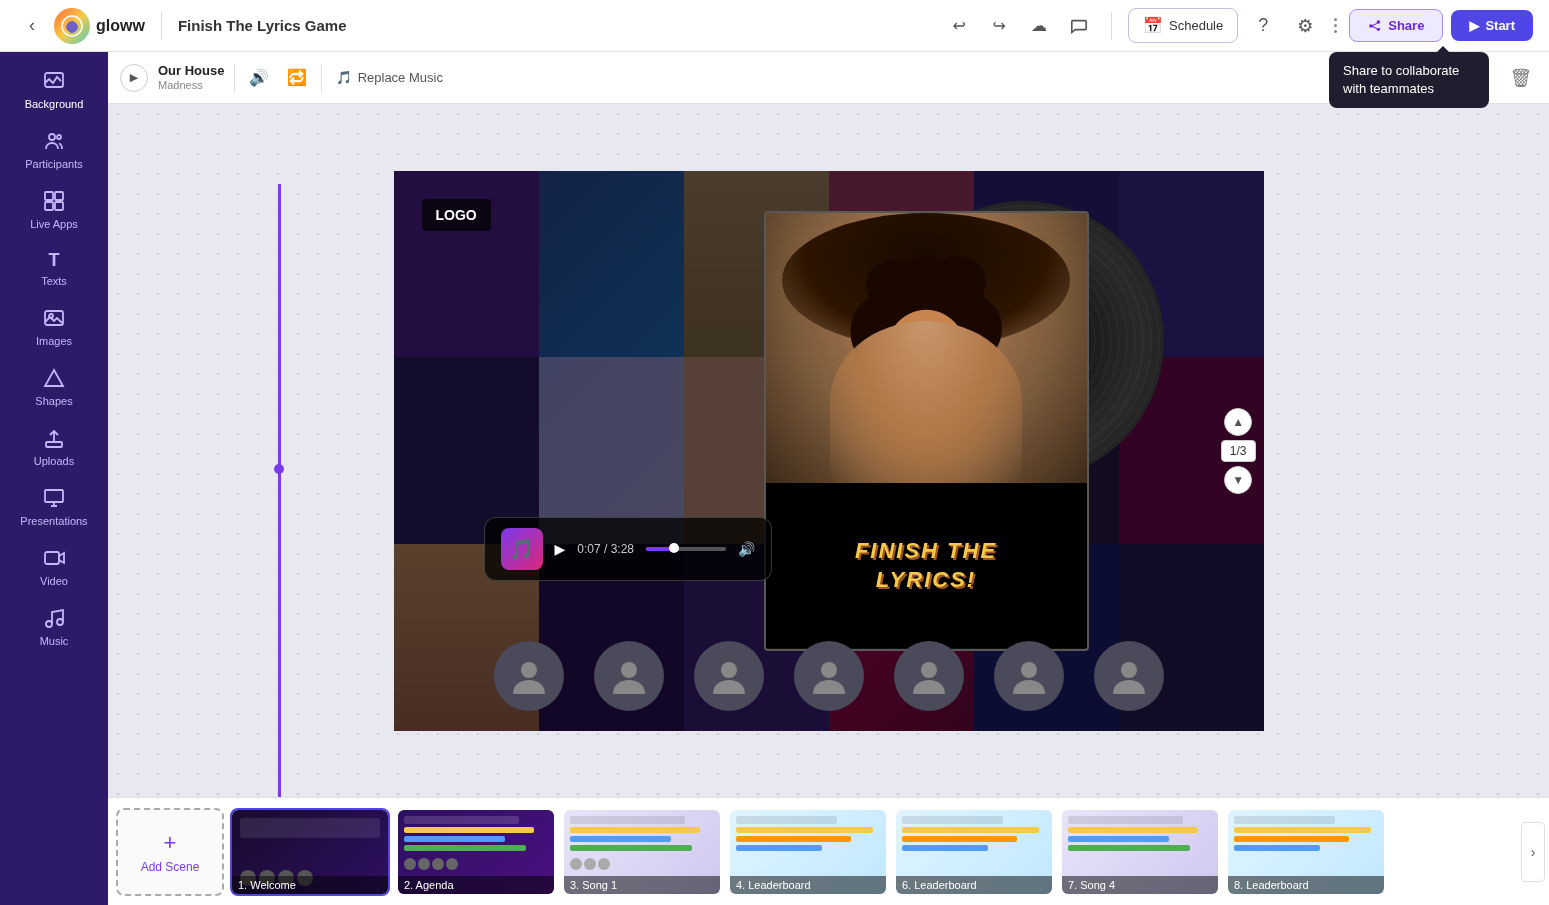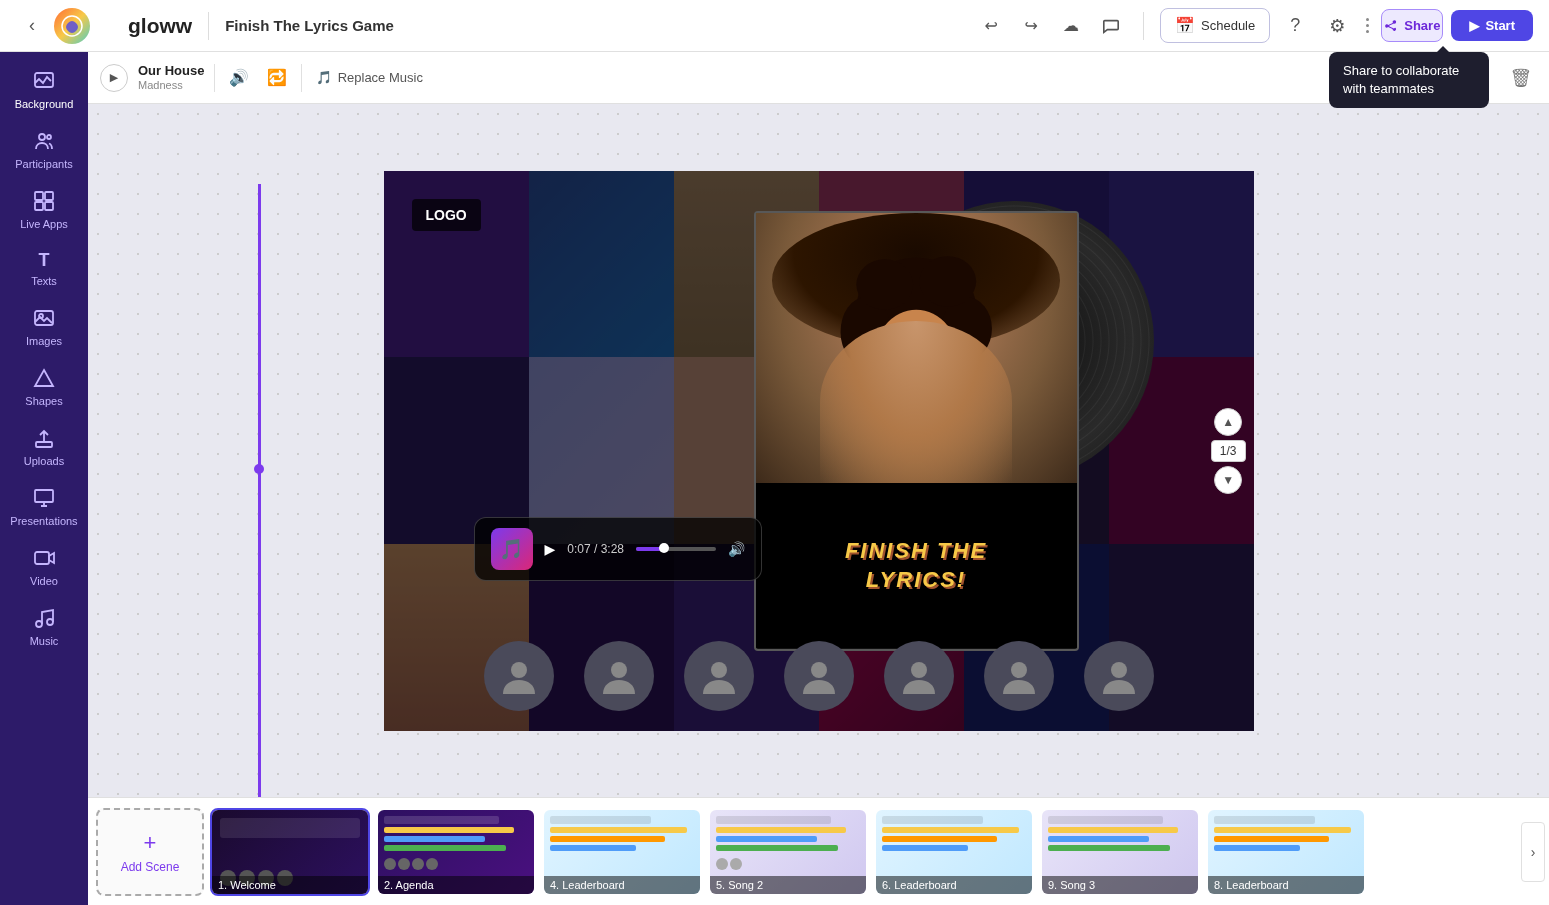--- a/index.html
+++ b/index.html
@@ -6,21 +6,21 @@
     body { font-family: 'Segoe UI', Arial, sans-serif; background: #f0f0f5; overflow: hidden; width: 1549px; height: 905px; }
 
     
     .topnav {
       display: flex; align-items: center; height: 52px;
       background: #fff; border-bottom: 1px solid #e0e0e0;
       padding: 0 16px; gap: 12px; position: relative; z-index: 100;
     }
     .topnav-logo { display: flex; align-items: center; gap: 6px; }
     .topnav-logo-icon { width: 36px; height: 36px; background: linear-gradient(135deg, #ff6b35, #f7c948, #4ecdc4); border-radius: 50%; display: flex; align-items: center; justify-content: center; }
-    .topnav-logo-text { font-size: 21px; font-weight: 700; color: #222; margin-left: 32px; }
+    .topnav-logo-text { font-size: 16px; font-weight: 700; color: #222; }
     .topnav-divider { width: 1px; height: 28px; background: #ddd; margin: 0 4px; }
     .topnav-title { font-size: 15px; color: #333; font-weight: 700; flex: 1; }
     .topnav-icons { display: flex; align-items: center; gap: 8px; }
     .topnav-icon-btn {
       width: 32px; height: 32px; border: none; background: transparent;
       cursor: pointer; display: flex; align-items: center; justify-content: center;
       border-radius: 6px; color: #555; font-size: 16px;
     }
     .topnav-actions { display: flex; align-items: center; gap: 8px; }
     .btn-schedule {
@@ -28,21 +28,21 @@
       padding: 7px 14px; border-radius: 8px; border: 1px solid #c0c0e0;
       background: #fff; cursor: pointer; font-size: 13px; color: #333; font-weight: 500;
     }
     .btn-help, .btn-settings {
       width: 34px; height: 34px; border-radius: 50%; border: none;
       background: transparent; cursor: pointer; font-size: 18px;
       display: flex; align-items: center; justify-content: center; color: #555;
     }
     .btn-share {
       display: flex; align-items: center; gap: 6px;
-      padding: 8px 2px; border-radius: 8px; border: 1px solid #a78bfa;
+      padding: 8px 18px; border-radius: 8px; border: 1px solid #a78bfa;
       background: #ede9fe; cursor: pointer; font-size: 13px; color: #6d28d9; font-weight: 600;
     }
     .btn-start {
       display: flex; align-items: center; gap: 6px;
       padding: 8px 18px; border-radius: 8px; border: none;
       background: #4f46e5; cursor: pointer; font-size: 13px; color: #fff; font-weight: 700;
     }
     .topnav-dots { display: flex; flex-direction: column; gap: 3px; padding: 4px; cursor: pointer; }
     .topnav-dots span { width: 3px; height: 3px; background: #888; border-radius: 50%; display: block; }
 
@@ -56,21 +56,21 @@
       content: ''; position: absolute; top: -6px; right: 40px;
       border-left: 6px solid transparent; border-right: 6px solid transparent;
       border-bottom: 6px solid #1e1e2e;
     }
 
     
     .main-layout { display: flex; height: calc(905px - 52px); }
 
     
     .sidebar {
-      width: 88px; background: #2d1b69; display: flex; flex-direction: column;
+      width: 108px; background: #2d1b69; display: flex; flex-direction: column;
       align-items: center; padding-top: 8px; gap: 0; flex-shrink: 0;
     }
     .sidebar-item {
       display: flex; flex-direction: column; align-items: center;
       padding: 10px 0; width: 100%; cursor: pointer; color: #c4b5fd;
       font-size: 11px; gap: 4px; text-align: center;
     }
     .sidebar-item.active { color: #fff; }
     .sidebar-item svg { width: 22px; height: 22px; }
 
@@ -652,48 +652,49 @@
               <div style="width:12px;height:12px;border-radius:50%;background:#666;"></div>
               <div style="width:12px;height:12px;border-radius:50%;background:#666;"></div>
               <div style="width:12px;height:12px;border-radius:50%;background:#666;"></div>
               <div style="width:12px;height:12px;border-radius:50%;background:#666;"></div>
             </div>
           </div>
         </div>
         <div class="filmstrip-label">2. Agenda</div>
       </div>
 
-
       <div class="filmstrip-scene">
-        <div class="scene-thumb scene-s4">
-          <div style="padding:6px;display:flex;flex-direction:column;gap:3px;">
-            <div style="background:rgba(0,0,0,0.1);height:8px;border-radius:2px;width:70%;"></div>
-            <div style="background:#f7c948;height:6px;border-radius:2px;width:95%;"></div>
-            <div style="background:#ff9800;height:6px;border-radius:2px;width:80%;"></div>
-            <div style="background:#4f9cf9;height:6px;border-radius:2px;width:60%;"></div>
-          </div>
-        </div>
-        <div class="filmstrip-label">4. Leaderboard</div>
-      </div>
-
-      <div class="filmstrip-scene">
-        <div class="scene-thumb scene-s5">
+        <div class="scene-thumb scene-s3">
           <div style="padding:6px;display:flex;flex-direction:column;gap:3px;">
             <div style="background:rgba(0,0,0,0.1);height:8px;border-radius:2px;width:80%;"></div>
             <div style="background:#f7c948;height:6px;border-radius:2px;width:90%;"></div>
             <div style="background:#4f9cf9;height:6px;border-radius:2px;width:70%;"></div>
             <div style="background:#4caf50;height:6px;border-radius:2px;width:85%;"></div>
             <div style="display:flex;gap:2px;margin-top:4px;">
               <div style="width:12px;height:12px;border-radius:50%;background:#aaa;"></div>
               <div style="width:12px;height:12px;border-radius:50%;background:#aaa;"></div>
+              <div style="width:12px;height:12px;border-radius:50%;background:#aaa;"></div>
             </div>
           </div>
         </div>
-        <div class="filmstrip-label">5. Song 2</div>
-      </div>
+        <div class="filmstrip-label">3. Song 1</div>
+      </div>
+
+      <div class="filmstrip-scene">
+        <div class="scene-thumb scene-s4">
+          <div style="padding:6px;display:flex;flex-direction:column;gap:3px;">
+            <div style="background:rgba(0,0,0,0.1);height:8px;border-radius:2px;width:70%;"></div>
+            <div style="background:#f7c948;height:6px;border-radius:2px;width:95%;"></div>
+            <div style="background:#ff9800;height:6px;border-radius:2px;width:80%;"></div>
+            <div style="background:#4f9cf9;height:6px;border-radius:2px;width:60%;"></div>
+          </div>
+        </div>
+        <div class="filmstrip-label">4. Leaderboard</div>
+      </div>
+
 
       <div class="filmstrip-scene">
         <div class="scene-thumb scene-s6">
           <div style="padding:6px;display:flex;flex-direction:column;gap:3px;">
             <div style="background:rgba(0,0,0,0.1);height:8px;border-radius:2px;width:70%;"></div>
             <div style="background:#f7c948;height:6px;border-radius:2px;width:95%;"></div>
             <div style="background:#ff9800;height:6px;border-radius:2px;width:80%;"></div>
             <div style="background:#4f9cf9;height:6px;border-radius:2px;width:60%;"></div>
           </div>
         </div>
@@ -702,21 +703,21 @@
 
       <div class="filmstrip-scene">
         <div class="scene-thumb scene-s7">
           <div style="padding:6px;display:flex;flex-direction:column;gap:3px;">
             <div style="background:rgba(0,0,0,0.1);height:8px;border-radius:2px;width:80%;"></div>
             <div style="background:#f7c948;height:6px;border-radius:2px;width:90%;"></div>
             <div style="background:#4f9cf9;height:6px;border-radius:2px;width:70%;"></div>
             <div style="background:#4caf50;height:6px;border-radius:2px;width:85%;"></div>
           </div>
         </div>
-        <div class="filmstrip-label">9. Song 3</div>
+        <div class="filmstrip-label">7. Song 4</div>
       </div>
 
       <div class="filmstrip-scene">
         <div class="scene-thumb scene-s8">
           <div style="padding:6px;display:flex;flex-direction:column;gap:3px;">
             <div style="background:rgba(0,0,0,0.1);height:8px;border-radius:2px;width:70%;"></div>
             <div style="background:#f7c948;height:6px;border-radius:2px;width:95%;"></div>
             <div style="background:#ff9800;height:6px;border-radius:2px;width:80%;"></div>
             <div style="background:#4f9cf9;height:6px;border-radius:2px;width:60%;"></div>
           </div>

